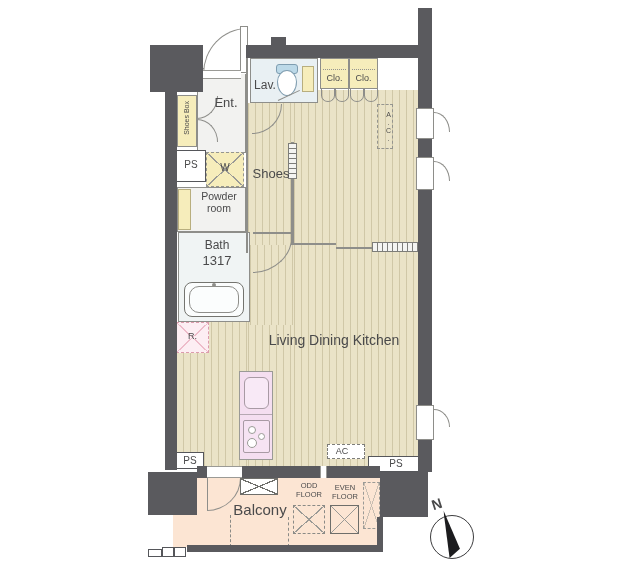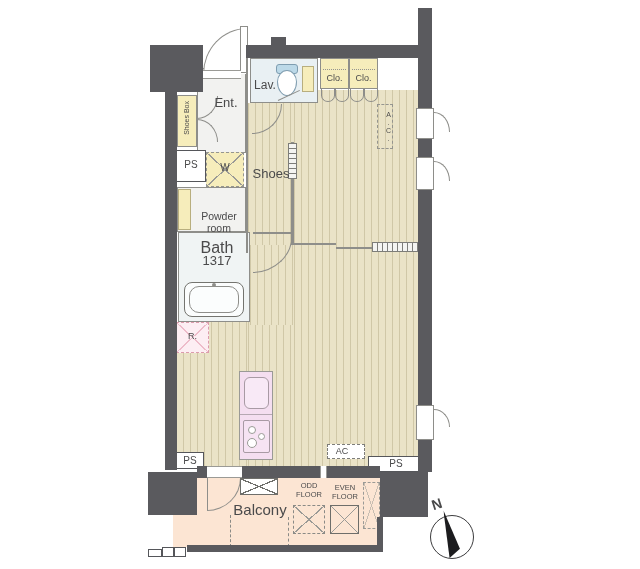--- a/index.html
+++ b/index.html
@@ -142,26 +142,27 @@
   <div class="abs" style="left:430px;top:515px;width:44px;height:44px;border:1.5px solid #3c3c3e;border-radius:50%;background:#ffffff;"></div>
   <div class="abs" style="left:438px;top:510px;width:22px;height:48px;background:#1c1c1e;clip-path:polygon(32% 0%, 95% 82%, 45% 100%);transform:rotate(-4deg);"></div>
 
   <div class="lbl" style="left:206px;top:96px;width:40px;font-size:13px;">Ent.</div>
   <div class="lbl" style="left:167px;top:114px;width:40px;font-size:7px;transform:rotate(-90deg);transform-origin:center;white-space:nowrap;">Shoes Box</div>
   <div class="lbl" style="left:250px;top:79px;width:30px;font-size:12px;">Lav.</div>
   <div class="lbl" style="left:320px;top:73px;width:29px;font-size:9px;">Clo.</div>
   <div class="lbl" style="left:349px;top:73px;width:29px;font-size:9px;">Clo.</div>
   <div class="lbl" style="left:176px;top:159px;width:30px;font-size:10px;">PS</div>
   <div class="lbl" style="left:206px;top:162px;width:38px;font-size:10px;">W</div>
-  <div class="lbl" style="left:194px;top:191px;width:50px;font-size:10.5px;margin-top:20px;">Powder room</div>
-  <div class="lbl" style="left:196px;top:239px;width:42px;font-size:16px;">Bath</div>
+  <div class="lbl" style="left:194px;top:191px;width:50px;font-size:10.5px;">Powder room</div>
+  <div class="lbl" style="left:196px;top:239px;width:42px;font-size:12px;">Bath</div>
   <div class="lbl" style="left:196px;top:254px;width:42px;font-size:13px;">1317</div>
   <div class="lbl" style="left:248px;top:167px;width:46px;font-size:13px;">Shoes</div>
   <div class="lbl" style="left:378px;top:108px;width:14px;height:38px;font-size:7px;writing-mode:vertical-rl;text-orientation:upright;letter-spacing:1px;">A.C.</div>
   <div class="lbl" style="left:176px;top:331px;width:33px;font-size:9px;">R.</div>
+  <div class="lbl" style="left:250px;top:333px;width:168px;font-size:14px;">Living Dining Kitchen</div>
   <div class="lbl" style="left:327px;top:446px;width:30px;font-size:9px;">AC</div>
   <div class="lbl" style="left:176px;top:455px;width:28px;font-size:10px;">PS</div>
   <div class="lbl" style="left:378px;top:458px;width:36px;font-size:10px;">PS</div>
   <div class="lbl" style="left:230px;top:502px;width:60px;font-size:15px;">Balcony</div>
   <div class="lbl" style="left:290px;top:481px;width:38px;font-size:7.5px;line-height:1.2;">ODD
 FLOOR</div>
   <div class="lbl" style="left:326px;top:483px;width:38px;font-size:7.5px;line-height:1.2;">EVEN
 FLOOR</div>
   <div class="lbl" style="left:427px;top:497px;width:20px;font-size:14px;font-weight:bold;transform:rotate(-18deg);">N</div>
 

